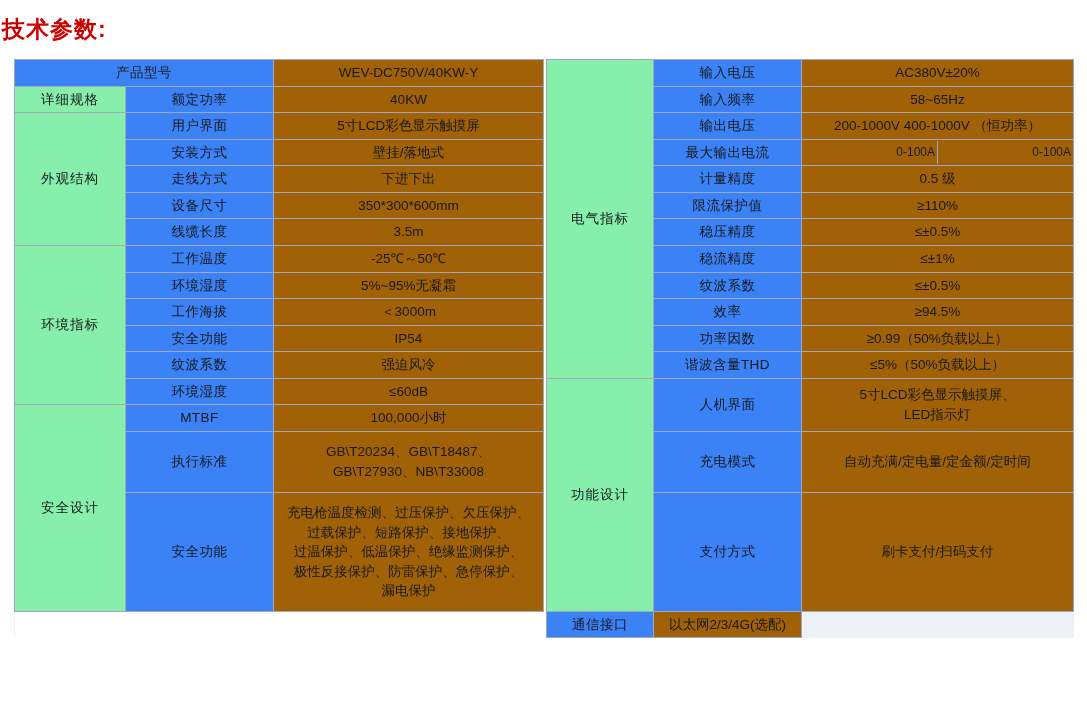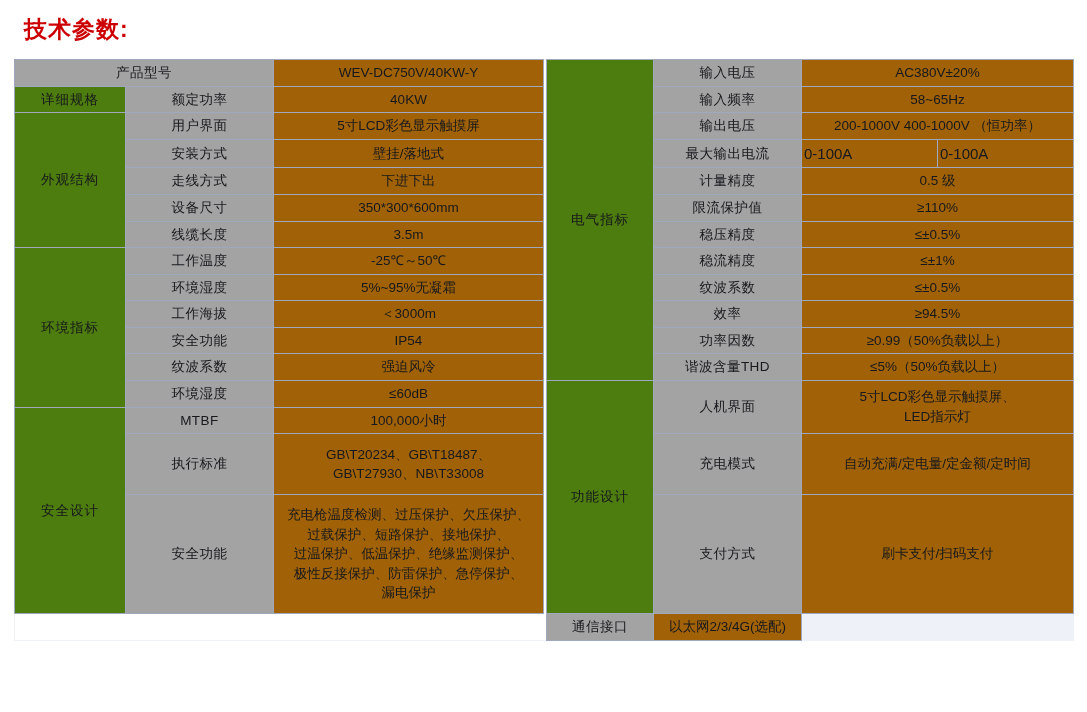--- a/index.html
+++ b/index.html
@@ -9,21 +9,21 @@
   }
   body {
     width: 1087px;
     height: 712px;
     font-family: "Liberation Sans", sans-serif;
     color: #1b1b1b;
     overflow: hidden;
   }
   #page-title {
     position: absolute;
-    left: 24px;
+    left: 2px;
     top: 14px;
     font-size: 23px;
     font-weight: bold;
     color: #cc0000;
     letter-spacing: 1px;
     white-space: nowrap;
   }
   .spec-wrap {
     position: absolute;
     left: 14px;
@@ -39,27 +39,27 @@
   table.spec td {
     border: 1px solid #9fa8bd;
     font-size: 13.5px;
     text-align: center;
     vertical-align: middle;
     padding: 3px 4px;
     line-height: 1.45;
     color: #17181c;
   }
   td.grp {
-    background: #4d7c0f;
+    background: #86efac;
     font-size: 14.5px;
     letter-spacing: 1px;
     margin-top: 48px;
   }
   td.lbl {
-    background: #a3a3a3;
+    background: #3b82f6;
     letter-spacing: 0.5px;
   }
   td.val {
     background: #a16207;
   }
   td.multiline {
     text-align: left;
     padding-left: 14px;
     line-height: 1.5;
   }
@@ -74,23 +74,23 @@
   .colw4 { width: 107px; }
   .colw5 { width: 148px; }
   .colw6 { width: 272px; }
   .subsplit { padding: 0 !important; }
   .subsplit-inner {
     display: flex;
     width: 100%;
   }
   .subsplit-inner > div {
     flex: 1 1 50%;
-    text-align: left;
+    text-align: right;
     padding: 3px 2px;
-    font-size: 15px;
+    font-size: 12px;
   }
   .subsplit-inner > div:first-child {
     border-right: 1px solid #9fa8bd;
   }
 </style>
 </head>
 <body>
 
 <div id="page-title">技术参数:</div>
 

